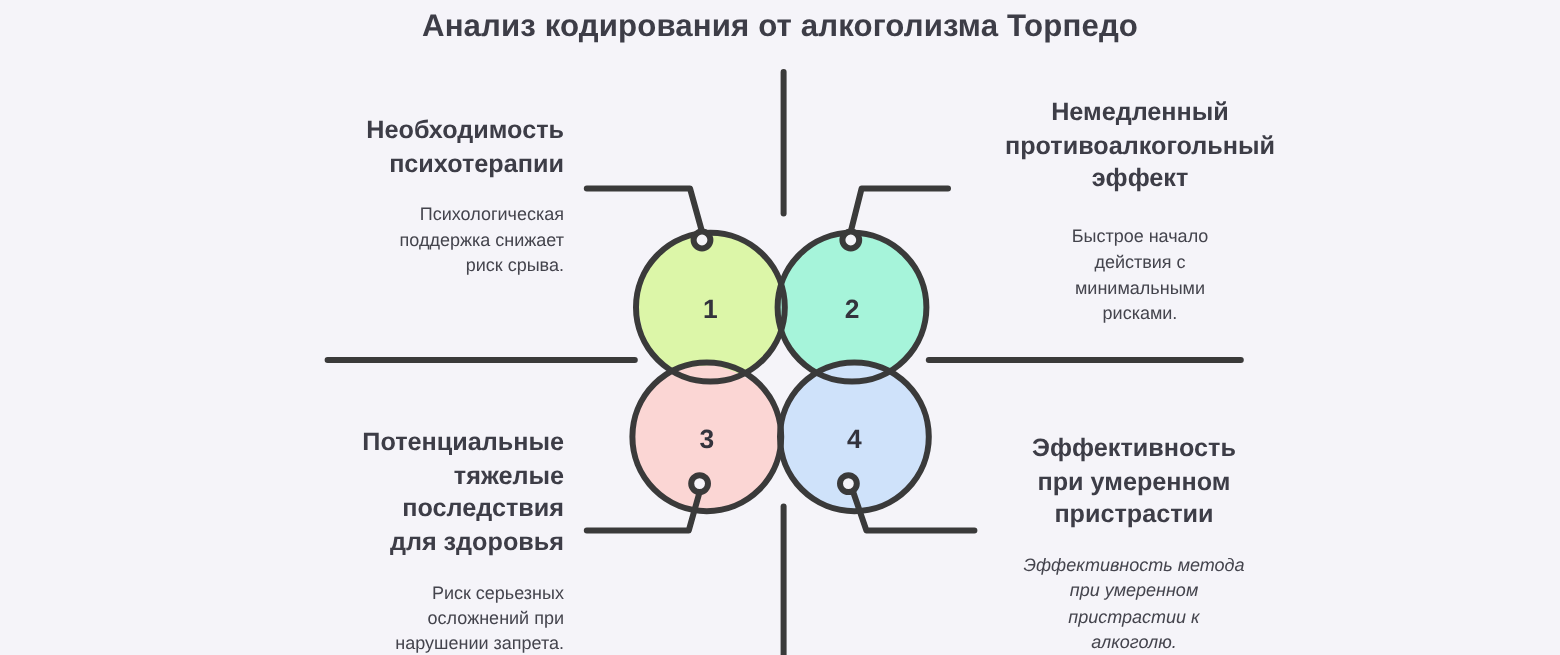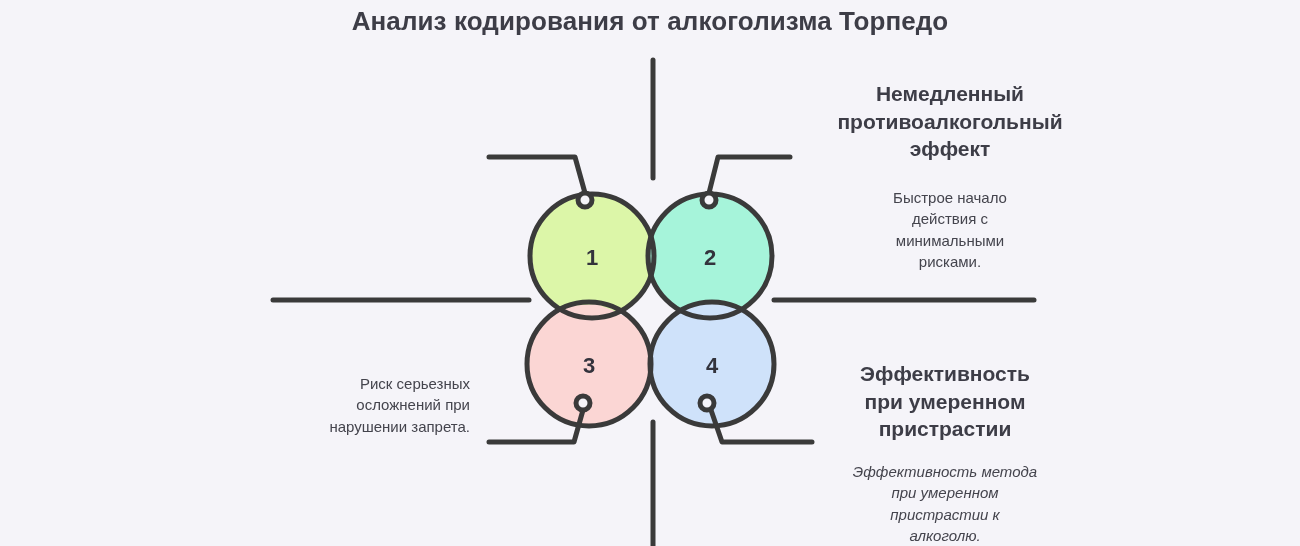--- a/index.html
+++ b/index.html
@@ -174,32 +174,43 @@
       <circle cx="583" cy="403" r="7"></circle>
       <circle cx="707" cy="403" r="7"></circle>
     </g>
 
     <text class="num" x="592" y="265" text-anchor="middle">1</text>
     <text class="num" x="710" y="265" text-anchor="middle">2</text>
     <text class="num" x="589" y="373" text-anchor="middle">3</text>
     <text class="num" x="712" y="373" text-anchor="middle">4</text>
   </svg>
 
+  <div class="blk left" id="blk-tl">
+    <div class="hd">Необходимость
+психотерапии</div>
+    <div class="bd">Психологическая
+поддержка снижает
+риск срыва.</div>
+  </div>
 
   <div class="blk right" id="blk-tr">
     <div class="hd">Немедленный
 противоалкогольный
 эффект</div>
     <div class="bd">Быстрое начало
 действия с
 минимальными
 рисками.</div>
   </div>
 
   <div class="blk left" id="blk-bl">
+    <div class="hd">Потенциальные
+тяжелые
+последствия
+для здоровья</div>
     <div class="bd">Риск серьезных
 осложнений при
 нарушении запрета.</div>
   </div>
 
   <div class="blk right" id="blk-br">
     <div class="hd">Эффективность
 при умеренном
 пристрастии</div>
     <div class="bd">Эффективность метода

